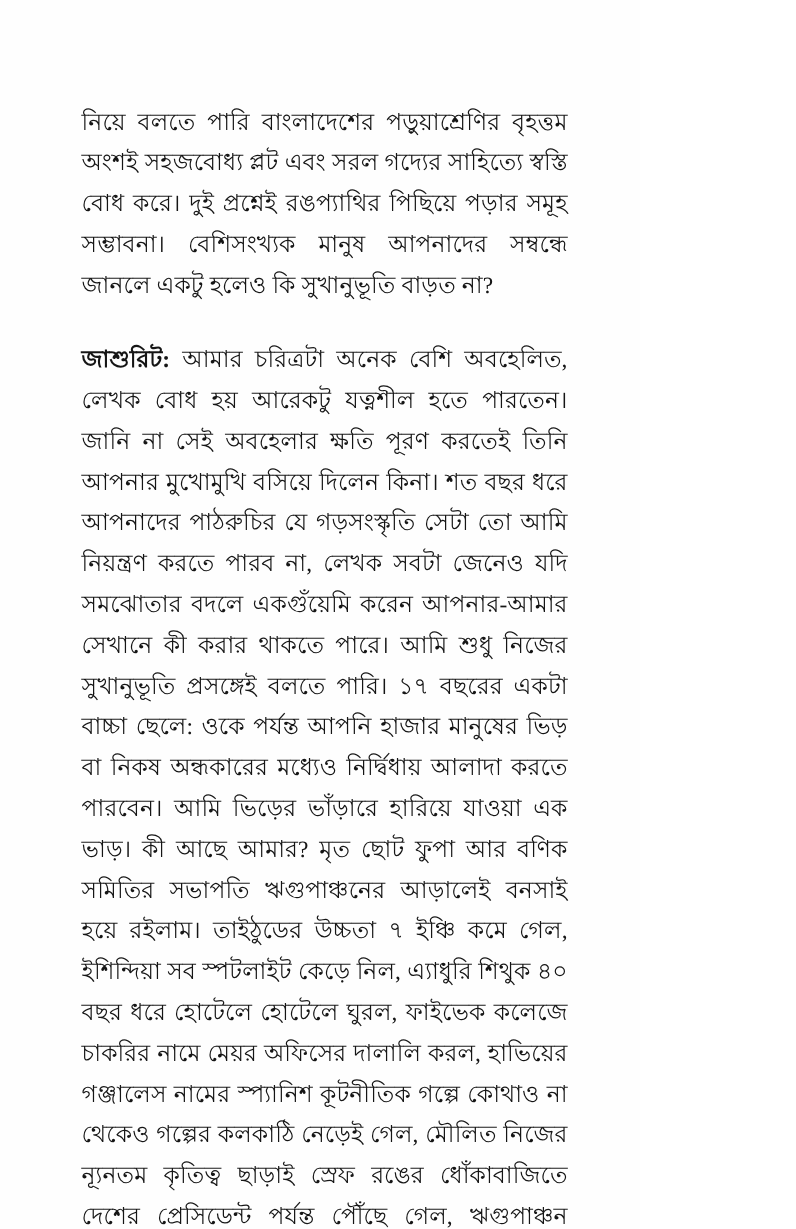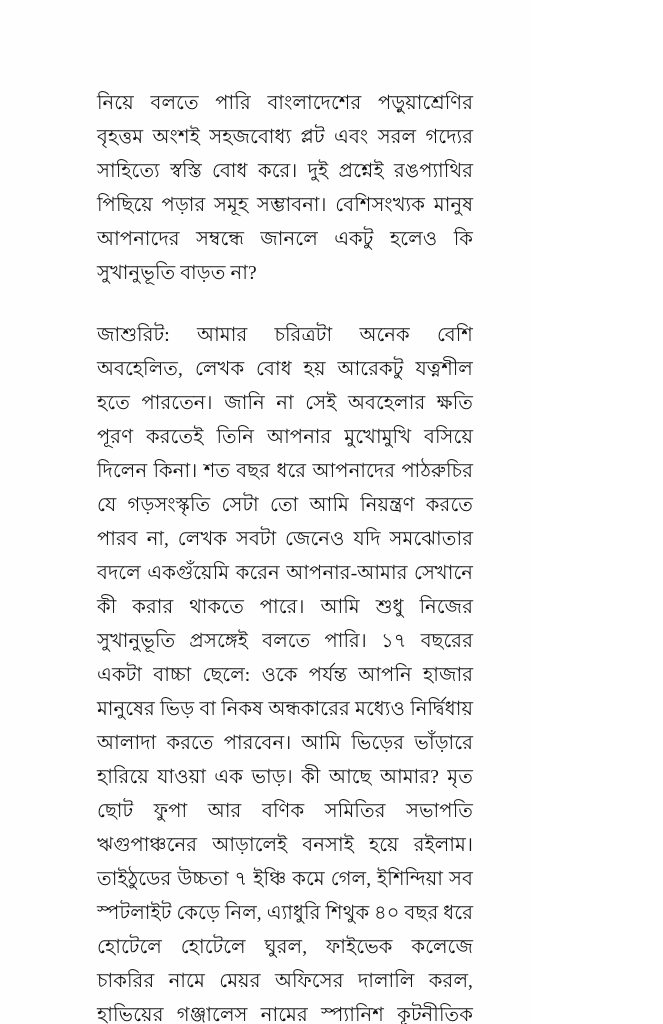--- a/index.html
+++ b/index.html
@@ -11,36 +11,36 @@
   body {
     width: 663px;
     height: 1024px;
     overflow: hidden;
   }
   .page {
     box-sizing: border-box;
     width: 533px;
     height: 1024px;
     background: #fefefe;
-    padding: 86px 60px 40px 97px;
+    padding: 86px 60px 40px 68px;
   }
   .para {
     margin: 0 0 28px 0;
     font-family: "Liberation Serif", "DejaVu Serif", serif;
     font-size: 19.5px;
     line-height: 34px;
     color: #151515;
     text-align: justify;
     letter-spacing: 0.1px;
   }
   .para:last-child {
     margin-bottom: 0;
   }
   .speaker {
-    font-weight: normal;
+    font-weight: bold;
   }
 </style>
 </head>
 <body>
 
 <div class="page">
 
   <p class="para"><span>নিয়ে বলতে পারি বাংলাদেশের পড়ুয়াশ্রেণির বৃহত্তম অংশই সহজবোধ্য প্লট এবং সরল গদ্যের সাহিত্যে স্বস্তি বোধ করে। দুই প্রশ্নেই রঙপ্যাথির পিছিয়ে পড়ার সমূহ সম্ভাবনা। বেশিসংখ্যক মানুষ আপনাদের সম্বন্ধে জানলে একটু হলেও কি সুখানুভূতি বাড়ত না?</span></p>
 
   <p class="para"><b class="speaker">জাশুরিট:</b> <span>আমার চরিত্রটা অনেক বেশি অবহেলিত, লেখক বোধ হয় আরেকটু যত্নশীল হতে পারতেন। জানি না সেই অবহেলার ক্ষতি পূরণ করতেই তিনি আপনার মুখোমুখি বসিয়ে দিলেন কিনা। শত বছর ধরে আপনাদের পাঠরুচির যে গড়সংস্কৃতি সেটা তো আমি নিয়ন্ত্রণ করতে পারব না, লেখক সবটা জেনেও যদি সমঝোতার বদলে একগুঁয়েমি করেন আপনার-আমার সেখানে কী করার থাকতে পারে। আমি শুধু নিজের সুখানুভূতি প্রসঙ্গেই বলতে পারি। ১৭ বছরের একটা বাচ্চা ছেলে: ওকে পর্যন্ত আপনি হাজার মানুষের ভিড় বা নিকষ অন্ধকারের মধ্যেও নির্দ্বিধায় আলাদা করতে পারবেন। আমি ভিড়ের ভাঁড়ারে হারিয়ে যাওয়া এক ভাড়। কী আছে আমার? মৃত ছোট ফুপা আর বণিক সমিতির সভাপতি ঋগুপাঞ্চনের আড়ালেই বনসাই হয়ে রইলাম। তাইঠুডের উচ্চতা ৭ ইঞ্চি কমে গেল, ইশিন্দিয়া সব স্পটলাইট কেড়ে নিল, এ্যাধুরি শিথুক ৪০ বছর ধরে হোটেলে হোটেলে ঘুরল, ফাইভেক কলেজে চাকরির নামে মেয়র অফিসের দালালি করল, হাভিয়ের গঞ্জালেস নামের স্প্যানিশ কূটনীতিক গল্পে কোথাও না থেকেও গল্পের কলকাঠি নেড়েই গেল, মৌলিত নিজের ন্যূনতম কৃতিত্ব ছাড়াই স্রেফ রঙের ধোঁকাবাজিতে দেশের প্রেসিডেন্ট পর্যন্ত পৌঁছে গেল, ঋগুপাঞ্চন বলছে পিঁপড়ার পেটে তার জীবনের প্রথম ২২ বছরের ইতিহাস গুঁজে দিয়েছে, মেয়রের চরিত্রে ক্ষণে ক্ষণে যুক্ত হলো চমকপ্রদ বৈশিষ্ট্য— এই বিশাল চিত্রযজ্ঞে আমি কোথায়? একটা বেঢপ আকৃতির টিফিন ক্যারিয়ার কিংবা খয়েরি রঙের ঘোড়াও আমার চেয়ে অনেক বেশি বলিষ্ঠ সমগ্র গল্পজুড়ে। অথচ রঙপ্যাথির প্রতিনিধি হিসেবে আমাকে হাজির করা হয়েছে: এর চেয়ে নিষ্ঠুর-নির্মম রসিকতা কী হতে পারে!</span></p>

